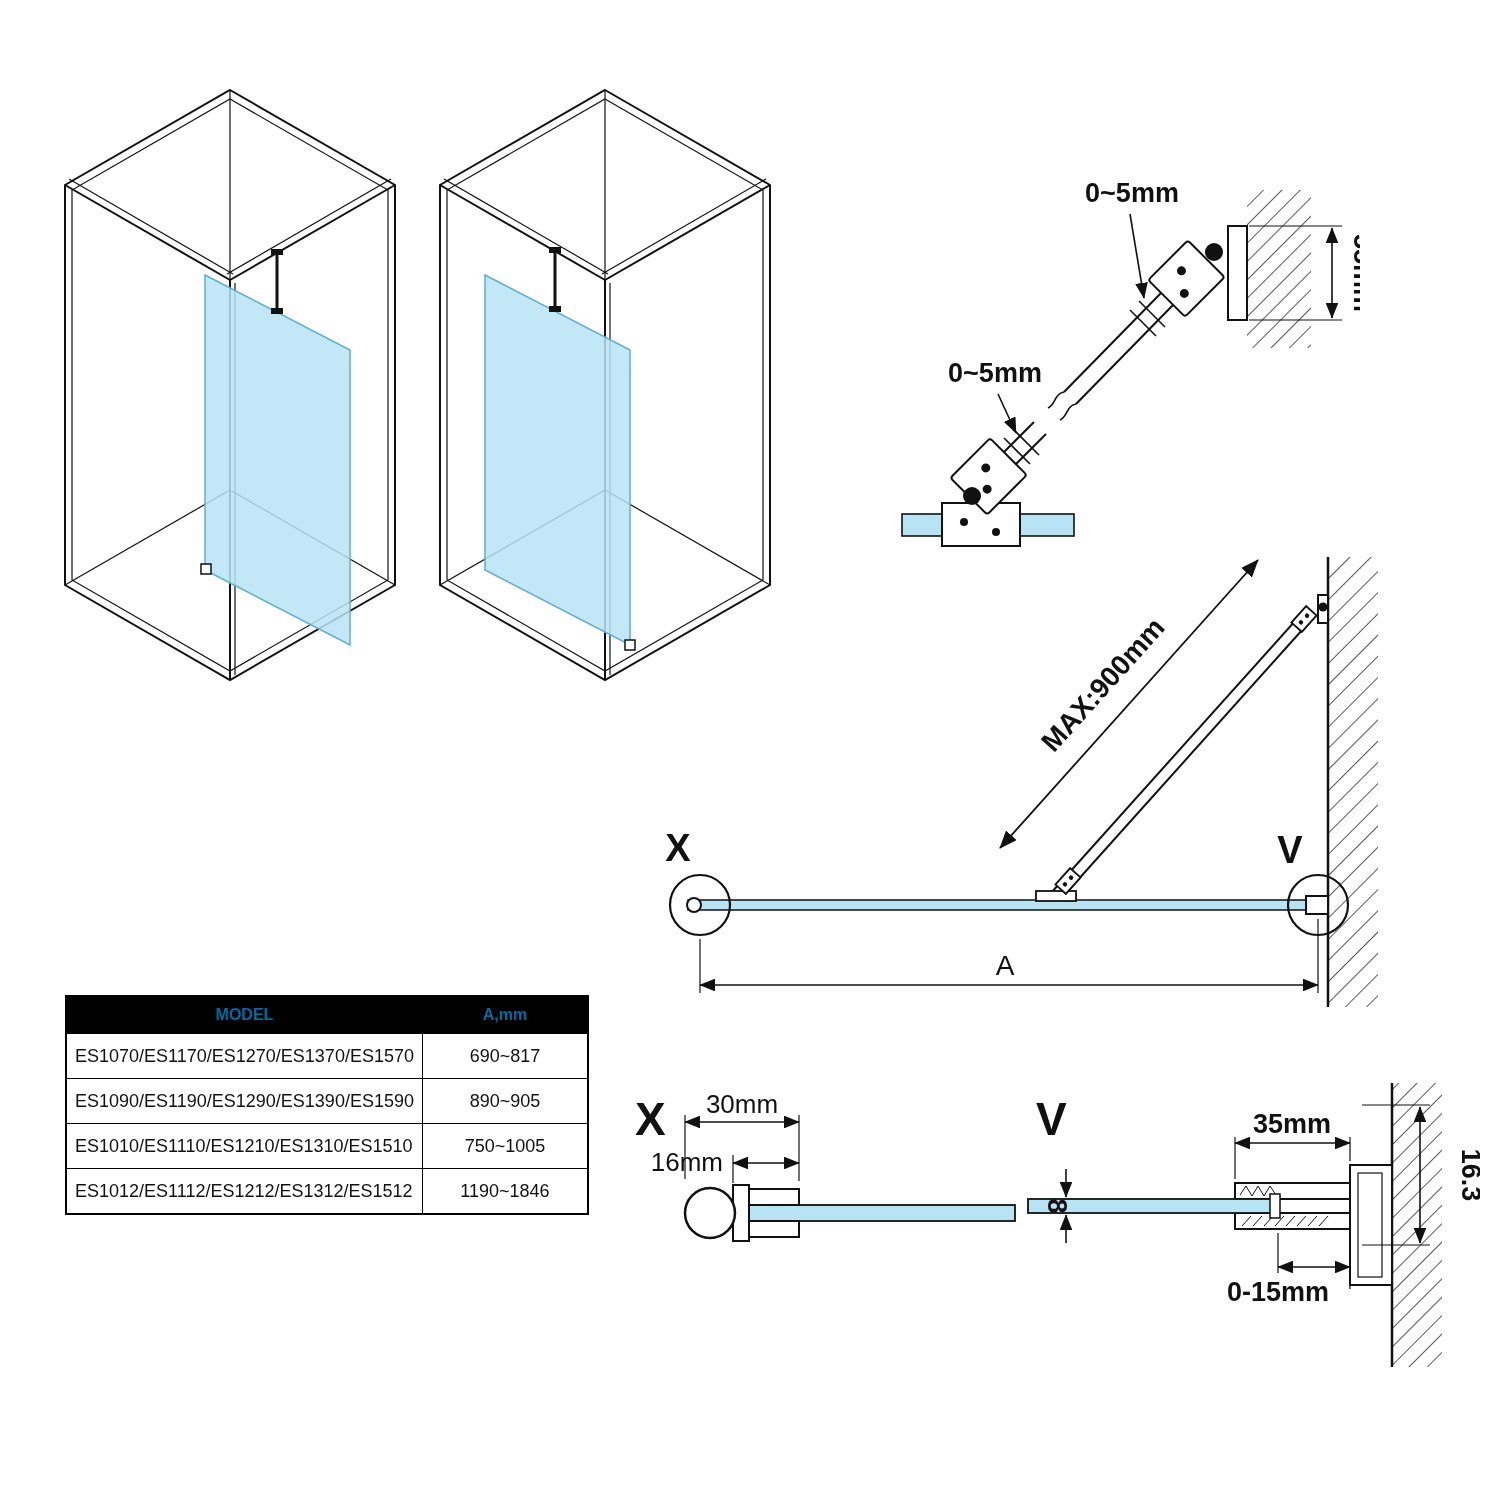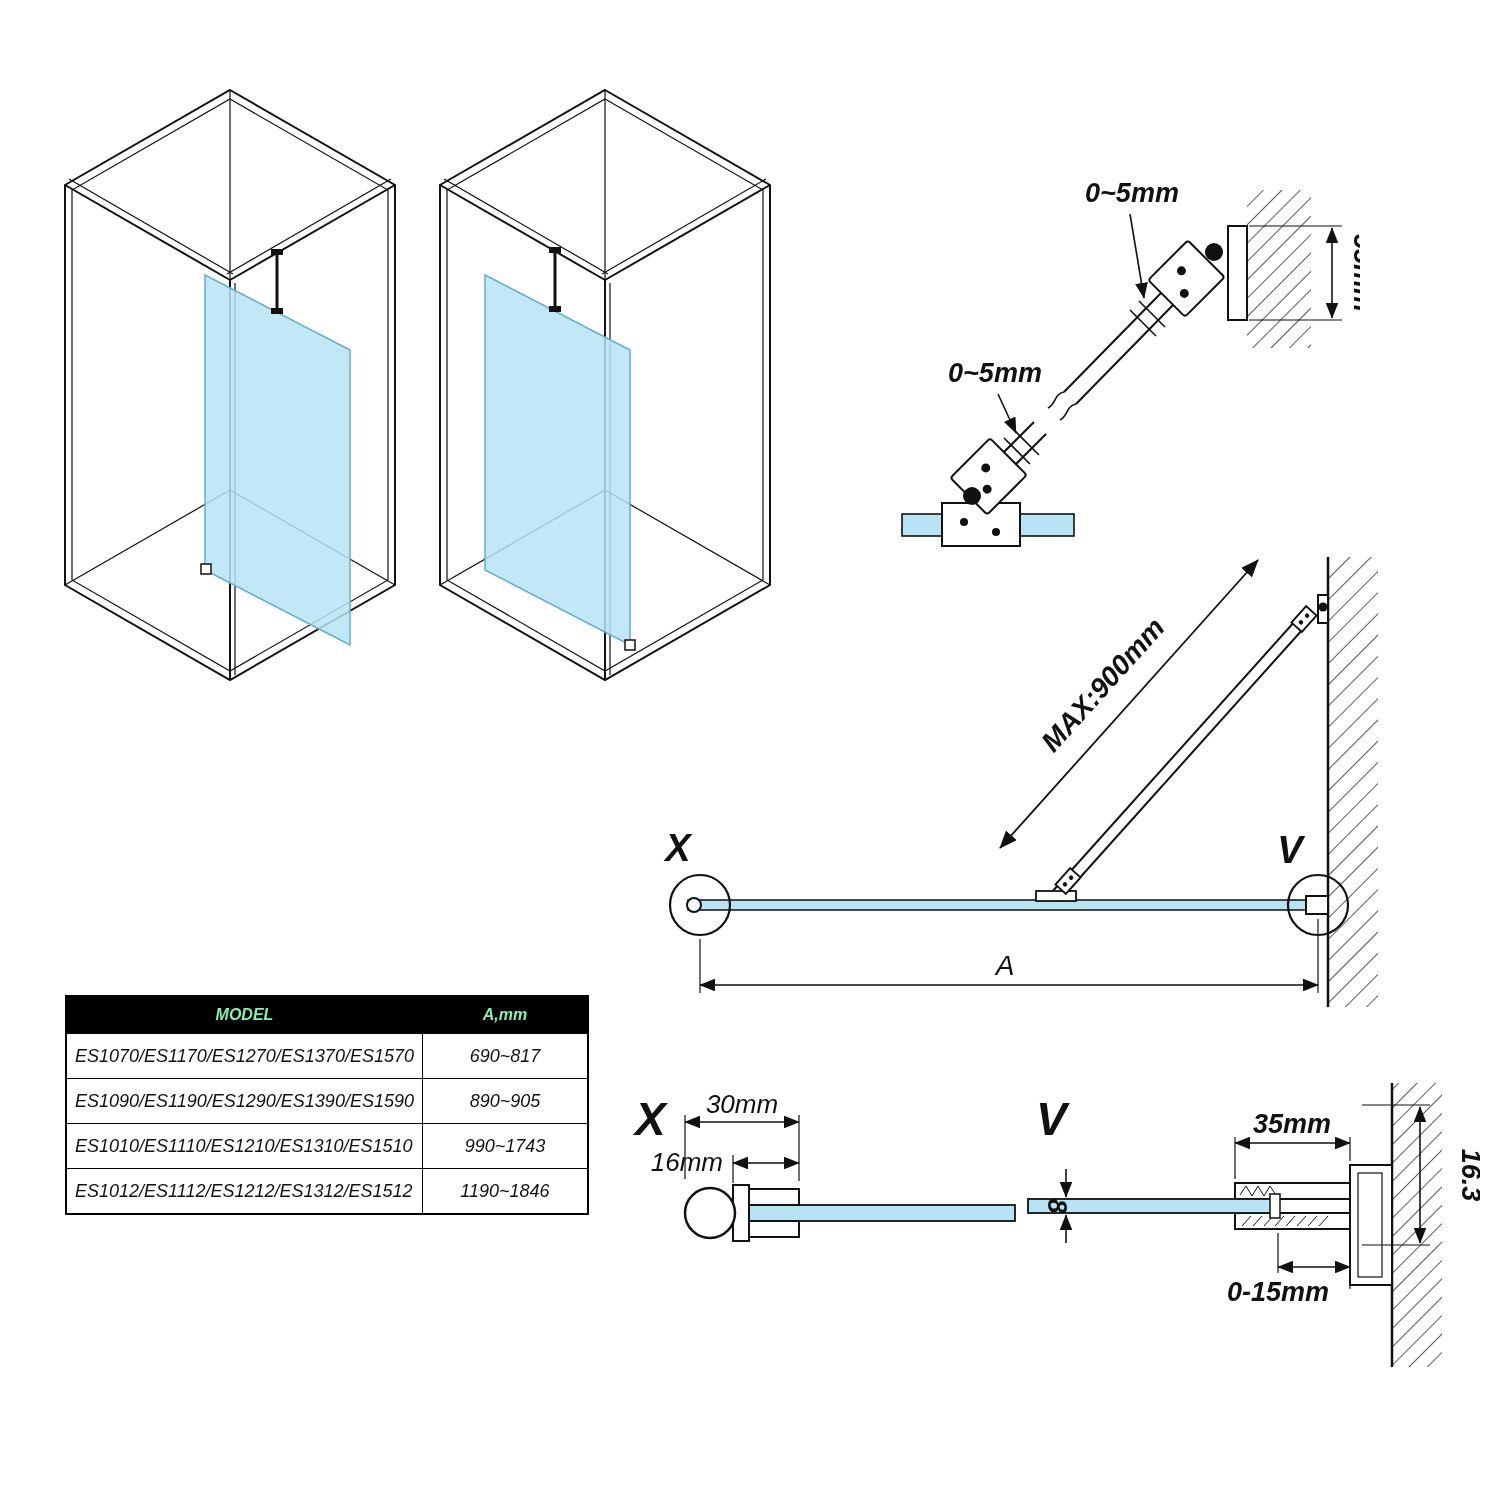--- a/index.html
+++ b/index.html
@@ -10,33 +10,33 @@
   }
   .abs{position:absolute;}
   svg{display:block;}
   svg text{fill:#111;}
   .dimtxt{font-size:27px;font-weight:bold;}
   .dimtxt-reg{font-size:26px;font-weight:normal;}
   .marker-big{font-size:38px;font-weight:bold;}
   .title-big{font-size:46px;font-weight:bold;}
   table.models{border-collapse:collapse;border:2.5px solid #000;background:#fff;}
   table.models th{
-    background:#000;color:#86efac;font-size:16px;font-weight:bold;
+    background:#000;color:#0369a1;font-size:16px;font-weight:bold;
     padding:9px 6px;border:1.5px solid #000;
   }
   table.models td{
     border:1.5px solid #000;font-size:18px;padding:11.5px 8px;white-space:nowrap;
   }
   table.models td.val{text-align:center;width:148px;}
   table.models td.model{width:330px;}
 </style>
 </head>
 <body>
 
-<div class="abs" style="left:0;top:0;width:1500px;height:1500px;font-style:italic;">
+<div class="abs" style="left:0;top:0;width:1500px;height:1500px;">
 
   <svg class="abs" style="left:55px;top:85px;" width="350" height="610" viewBox="0 0 350 610">
     <g stroke="#111" fill="none">
       <polygon points="175,5 340,100 340,500 175,595 10,500 10,100" stroke-width="2"></polygon>
       <polygon points="175,14 333,105 333,495 175,586 17,495 17,105" stroke-width="1.2"></polygon>
       <line x1="10" y1="100" x2="175" y2="195" stroke-width="2"></line>
       <line x1="14" y1="94" x2="178" y2="189" stroke-width="1.2"></line>
       <line x1="340" y1="100" x2="175" y2="195" stroke-width="2"></line>
       <line x1="336" y1="94" x2="172" y2="189" stroke-width="1.2"></line>
       <line x1="175" y1="195" x2="175" y2="595" stroke-width="2"></line>
@@ -227,21 +227,21 @@
         <tr>
           <td class="model">ES1070/ES1170/ES1270/ES1370/ES1570</td>
           <td class="val">690~817</td>
         </tr>
         <tr>
           <td class="model">ES1090/ES1190/ES1290/ES1390/ES1590</td>
           <td class="val">890~905</td>
         </tr>
         <tr>
           <td class="model">ES1010/ES1110/ES1210/ES1310/ES1510</td>
-          <td class="val">990~1743</td>
+          <td class="val">750~1005</td>
         </tr>
         <tr>
           <td class="model">ES1012/ES1112/ES1212/ES1312/ES1512</td>
           <td class="val">1190~1846</td>
         </tr>
       </tbody>
     </table>
   </div>
 
   <svg class="abs" style="left:615px;top:1075px;" width="420" height="240" viewBox="0 0 420 240">

